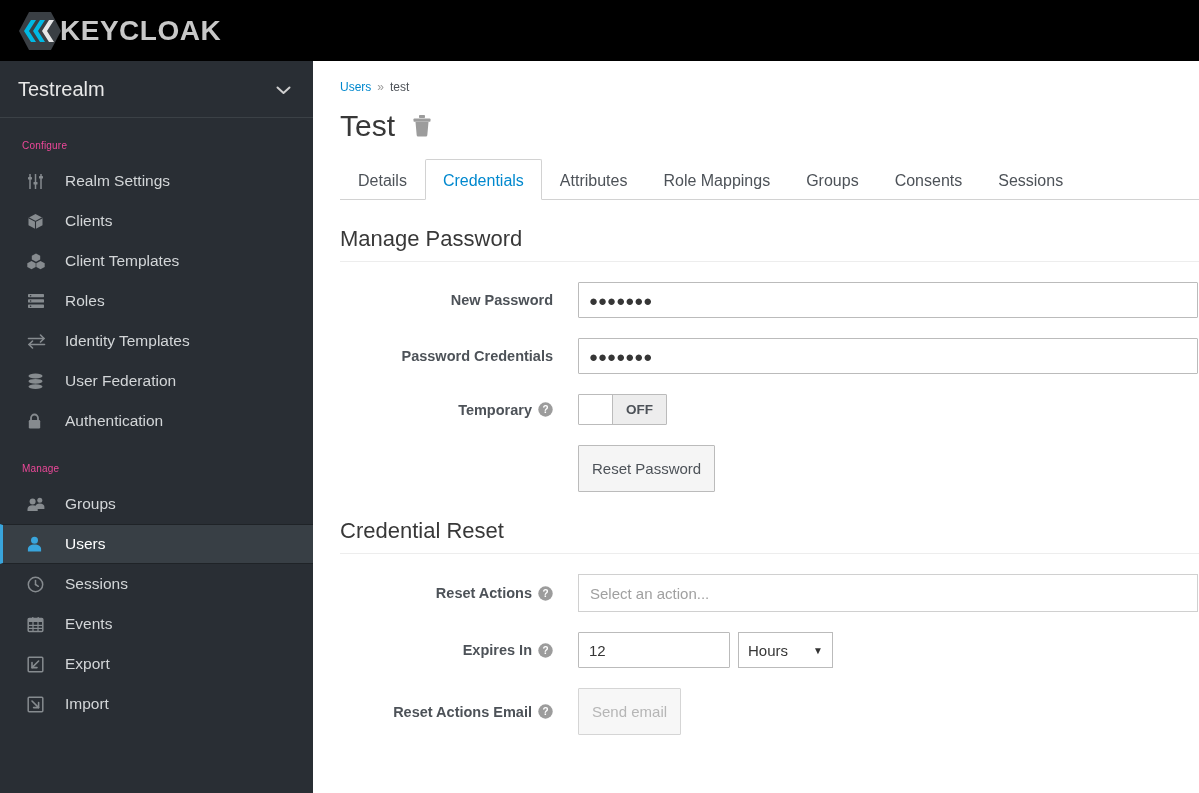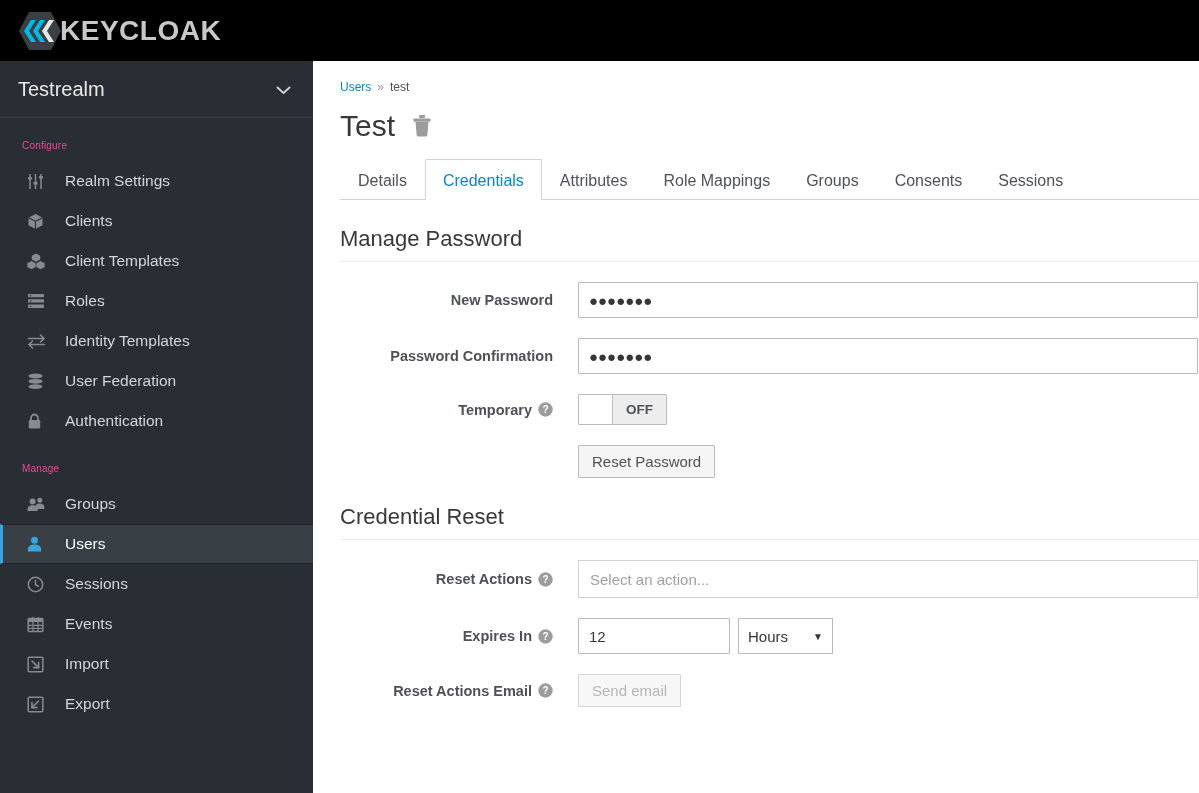--- a/index.html
+++ b/index.html
@@ -243,21 +243,21 @@
   }
   .toggle-text {
     padding: 0 13px;
     line-height: 29px;
     font-size: 13.5px;
     font-weight: bold;
     color: #4d5258;
   }
 
   .btn {
-    height: 33px;
+    height: 47px;
     padding: 0 13px;
     border: 1px solid #bbb;
     border-radius: 1px;
     background: #f5f5f5;
     font-size: 15px;
     color: #4d5258;
     cursor: pointer;
     font-family: "Liberation Sans", sans-serif;
   }
   .btn.disabled {
@@ -450,39 +450,39 @@
       </svg>
     </span>
     <span class="nav-label">Events</span>
   </div>
 
   <div class="nav-item">
     <span class="nav-icon">
       <svg width="17" height="17" viewBox="0 0 17 17" aria-hidden="true">
         <rect x="1.2" y="1.2" width="14.6" height="14.6" rx="1" fill="none" stroke="currentColor" stroke-width="1.5"></rect>
         <g stroke="currentColor" stroke-width="1.6" fill="none" stroke-linecap="round" stroke-linejoin="round">
-          <line x1="5" y1="5" x2="11.6" y2="11.6"></line>
-          <polyline points="11.6,6.6 11.6,11.6 6.6,11.6"></polyline>
-        </g>
-      </svg>
-    </span>
-    <span class="nav-label">Import</span>
+          <line x1="11.6" y1="5" x2="5" y2="11.6"></line>
+          <polyline points="5,6.6 5,11.6 10,11.6"></polyline>
+        </g>
+      </svg>
+    </span>
+    <span class="nav-label">Export</span>
   </div>
 
   <div class="nav-item">
     <span class="nav-icon">
       <svg width="17" height="17" viewBox="0 0 17 17" aria-hidden="true">
         <rect x="1.2" y="1.2" width="14.6" height="14.6" rx="1" fill="none" stroke="currentColor" stroke-width="1.5"></rect>
         <g stroke="currentColor" stroke-width="1.6" fill="none" stroke-linecap="round" stroke-linejoin="round">
-          <line x1="11.6" y1="5" x2="5" y2="11.6"></line>
-          <polyline points="5,6.6 5,11.6 10,11.6"></polyline>
-        </g>
-      </svg>
-    </span>
-    <span class="nav-label">Export</span>
+          <line x1="5" y1="5" x2="11.6" y2="11.6"></line>
+          <polyline points="11.6,6.6 11.6,11.6 6.6,11.6"></polyline>
+        </g>
+      </svg>
+    </span>
+    <span class="nav-label">Import</span>
   </div>
 
 </div>
 
 <div class="content">
 
   <div class="breadcrumb">
     <a>Users</a><span class="sep">»</span><span>test</span>
   </div>
 
@@ -513,21 +513,21 @@
     <div class="form-label">
       <span>New Password</span>
     </div>
     <div class="form-field">
       <input class="text-input wide" type="text" value="●●●●●●●" style="">
     </div>
   </div>
 
   <div class="form-row">
     <div class="form-label">
-      <span>Password Confirmation</span>
+      <span>Password Credentials</span>
     </div>
     <div class="form-field">
       <input class="text-input wide" type="text" value="●●●●●●●" style="">
     </div>
   </div>
 
   <div class="form-row">
     <div class="form-label">
       <span>Temporary</span>
       <span class="help-icon">

